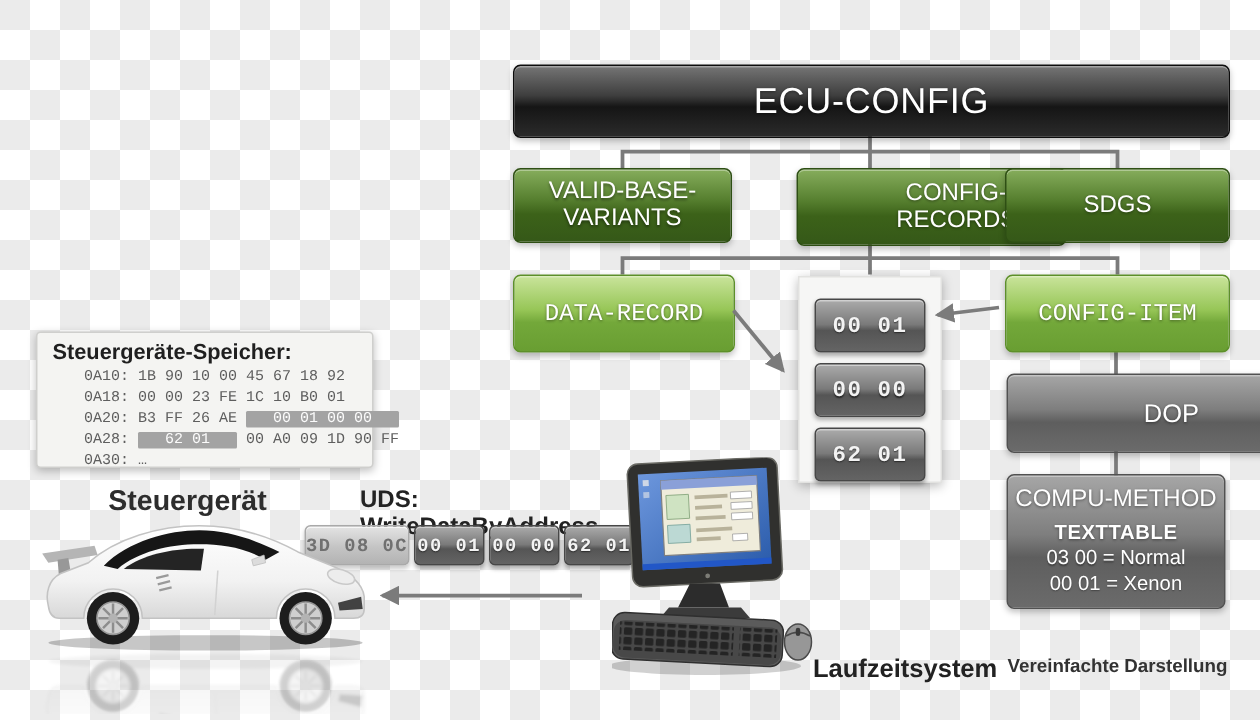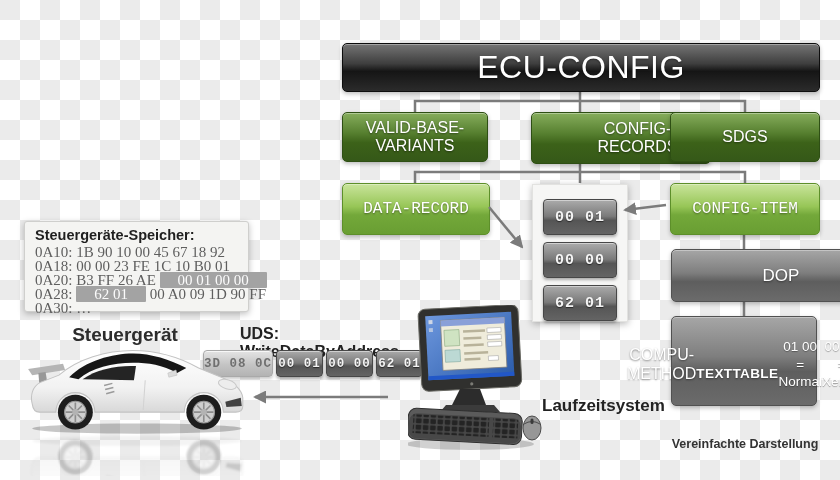--- a/index.html
+++ b/index.html
@@ -19,40 +19,40 @@
 
   .box{
     position:absolute;z-index:2;border-radius:5px;
     display:flex;align-items:center;justify-content:center;text-align:center;
     color:#fff;text-shadow:0 1px 2px rgba(0,0,0,.45);
     box-shadow:inset 0 1px 0 rgba(255,255,255,.35),0 2px 4px rgba(0,0,0,.25);
     font-size:16px;line-height:1.15;
   }
   .header-box{
     background:linear-gradient(180deg,#757575 0%,#3e3e3e 42%,#151515 58%,#2b2b2b 100%);
-    border:1px solid #0d0d0d;font-size:32px;letter-spacing:.5px;justify-content:center;
+    border:1px solid #0d0d0d;font-size:24px;letter-spacing:.5px;justify-content:center;
   }
   .green-dark{
     background:linear-gradient(180deg,#86ad5c 0%,#567f2f 42%,#3c6219 62%,#355818 100%);
     border:1px solid #2e4f14;
   }
   .green-lime{
     background:linear-gradient(180deg,#c9e49b 0%,#97c657 45%,#73a83a 62%,#699e32 100%);
     border:1px solid #5d8f2a;
     font-family:Liberation Mono, monospace;
   }
   .gray-box{
     background:linear-gradient(180deg,#a6a6a6 0%,#7e7e7e 45%,#5e5e5e 62%,#6b6b6b 100%);
     border:1px solid #515151;
   }
   .compu-box{
-    flex-direction:row;justify-content:center;padding-top:7px;
+    flex-direction:column;justify-content:flex-start;padding-top:7px;
     font-size:16px;
   }
-  .compu-sub{font-weight:bold;font-size:13.5px;margin-top:18px;letter-spacing:.4px;}
+  .compu-sub{font-weight:bold;font-size:13.5px;margin-top:5px;letter-spacing:.4px;}
   .compu-entry{font-size:13.5px;line-height:1.3;text-shadow:0 1px 1px rgba(0,0,0,.35);}
 
   .value-panel{
     position:absolute;z-index:2;left:532px;top:184px;width:96px;height:138px;
     background:#f6f6f5;border:1px solid #e2e2e0;
     box-shadow:0 2px 7px rgba(0,0,0,.28);
     display:flex;flex-direction:column;align-items:center;gap:7px;padding-top:14px;box-sizing:border-box;
   }
   .chip{
     border-radius:4px;display:flex;align-items:center;justify-content:center;
@@ -73,29 +73,29 @@
   .value-panel .chip{width:72px;height:34px;font-size:15px;}
 
   .memory-panel{
     position:absolute;z-index:2;left:24px;top:221px;width:225px;height:91px;
     background:#f4f4f2;border:1px solid #cfcfcd;border-radius:3px;
     box-shadow:0 2px 6px rgba(0,0,0,.25);
     padding:5px 0 0 10px;box-sizing:border-box;
   }
   .memory-title{font-weight:bold;font-size:14.5px;color:#1f1f1f;margin-bottom:2px;}
   .mem-row{
-    font-family:Liberation Serif, serif;
-    font-size:15px;line-height:14px;color:#5e5e5e;white-space:pre;
+    font-family:Liberation Mono, monospace;
+    font-size:10px;line-height:14px;color:#5e5e5e;white-space:pre;margin-left:21px;
   }
   .mem-hl{background:#a3a3a3;color:#fbfbfb;padding:0 18px;border-radius:1px;}
 
   .txt-label{position:absolute;z-index:2;color:#2d2d2d;font-weight:bold;}
   #label-ecu{left:40px;top:324px;width:170px;text-align:center;font-size:19px;}
   #label-uds{left:200px;top:325px;width:188px;font-size:16px;color:#222;padding-left:40px;}
-  #label-runtime{left:542px;top:396px;font-size:17px;color:#222;}
+  #label-runtime{left:542px;top:436px;font-size:17px;color:#222;}
   #label-footnote{left:665px;top:437px;width:160px;text-align:center;font-size:12.5px;color:#333;}
 
   .uds-row{position:absolute;z-index:2;left:203px;top:350px;display:flex;gap:3px;}
   .uds-row .chip{height:25px;font-size:12.5px;}
   .uds-row .chip-light{width:68px;}
   .uds-row .chip-dark{width:45px;}
 
   .illustration{position:absolute;z-index:2;}
 </style>
 </head>
@@ -138,21 +138,21 @@
     <span>CONFIG-ITEM</span>
   </div>
 
   <div class="box gray-box" style="left:671px;top:249px;width:146px;height:51px;font-size:17px;padding-left:36px;">
     <span>DOP</span>
   </div>
 
   <div class="box gray-box compu-box" style="left:671px;top:316px;width:146px;height:90px;box-sizing:border-box;">
     <span>COMPU-METHOD</span>
     <span class="compu-sub">TEXTTABLE</span>
-    <span class="compu-entry">01 00 = Normal</span>
+    <span class="compu-entry">03 00 = Normal</span>
     <span class="compu-entry">00 01 = Xenon</span>
   </div>
 
   <div class="value-panel">
     <div class="chip chip-dark">00 01</div>
     <div class="chip chip-dark">00 00</div>
     <div class="chip chip-dark">62 01</div>
   </div>
 
   <div class="memory-panel">

